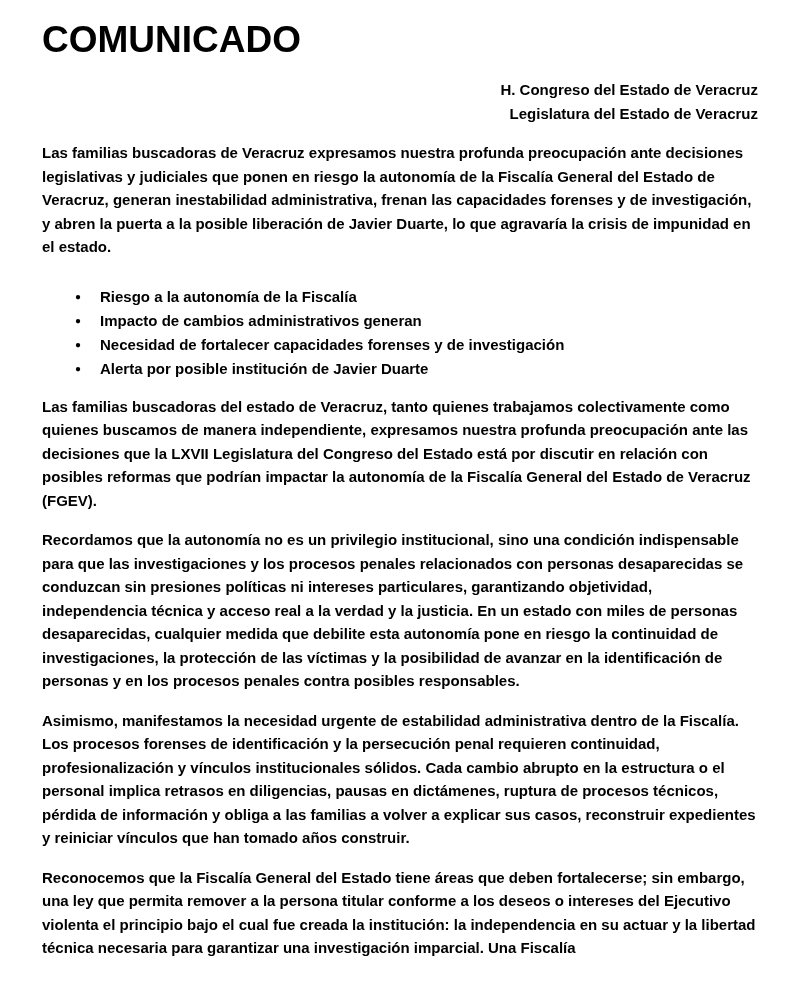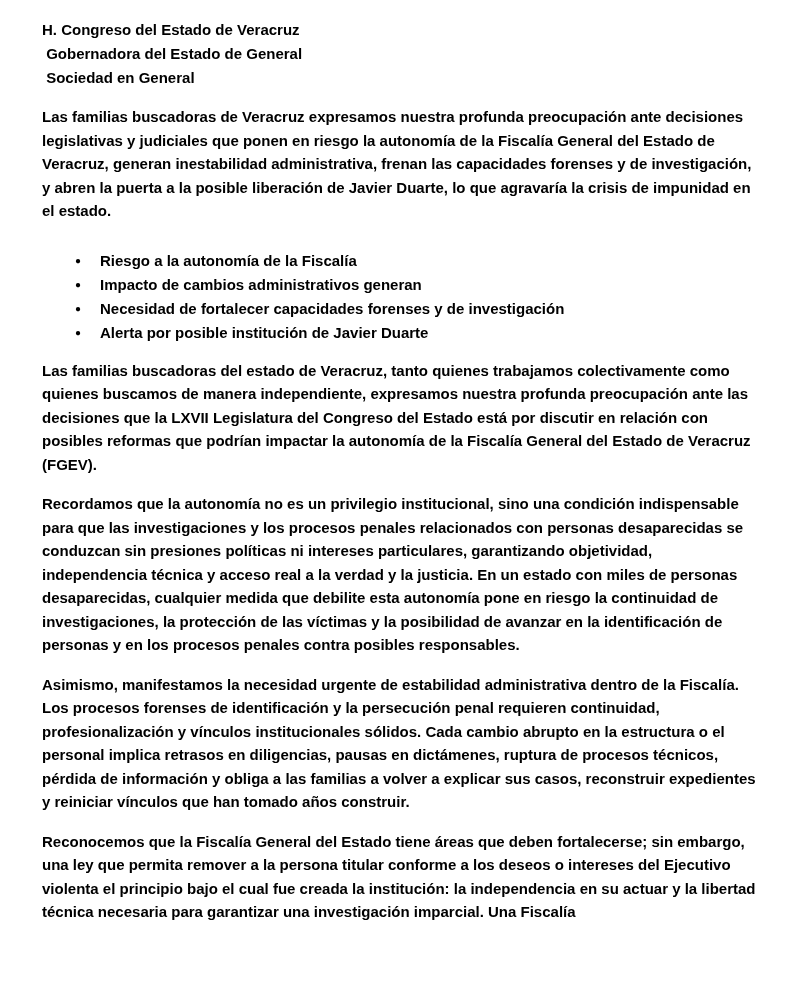--- a/index.html
+++ b/index.html
@@ -31,20 +31,21 @@
   }
   .addressees {
     margin: 0 0 15px 0;
   }
   .addressee-line {
     margin: 0;
     font-size: 15px;
     font-weight: 700;
     line-height: 24px;
     white-space: pre-wrap;
+    text-align: right;
   }
   .para {
     font-size: 15px;
     line-height: 23.5px;
     margin: 0 0 16px 0;
     font-weight: bold;
   }
   .lead {
     font-weight: 700;
     margin-bottom: 26px;
@@ -68,25 +69,25 @@
     top: 0;
     font-size: 10px;
     line-height: 24px;
   }
 </style>
 </head>
 <body>
 
 <div class="page">
 
+  <h1 class="doc-title">COMUNICADO</h1>
 
   <div class="addressees">
     <p class="addressee-line">H. Congreso del Estado de Veracruz</p>
-    <p class="addressee-line"> Gobernadora del Estado de General</p>
-    <p class="addressee-line"> Sociedad en General</p>
+    <p class="addressee-line"> Legislatura del Estado de Veracruz</p>
   </div>
 
   <p class="para lead">Las familias buscadoras de Veracruz expresamos nuestra profunda preocupación ante decisiones legislativas y judiciales que ponen en riesgo la autonomía de la Fiscalía General del Estado de Veracruz, generan inestabilidad administrativa, frenan las capacidades forenses y de investigación, y abren la puerta a la posible liberación de Javier Duarte, lo que agravaría la crisis de impunidad en el estado.</p>
 
   <ul class="key-points">
     <li>Riesgo a la autonomía de la Fiscalía</li>
     <li>Impacto de cambios administrativos generan</li>
     <li>Necesidad de fortalecer capacidades forenses y de investigación</li>
     <li>Alerta por posible institución de Javier Duarte</li>
   </ul>

